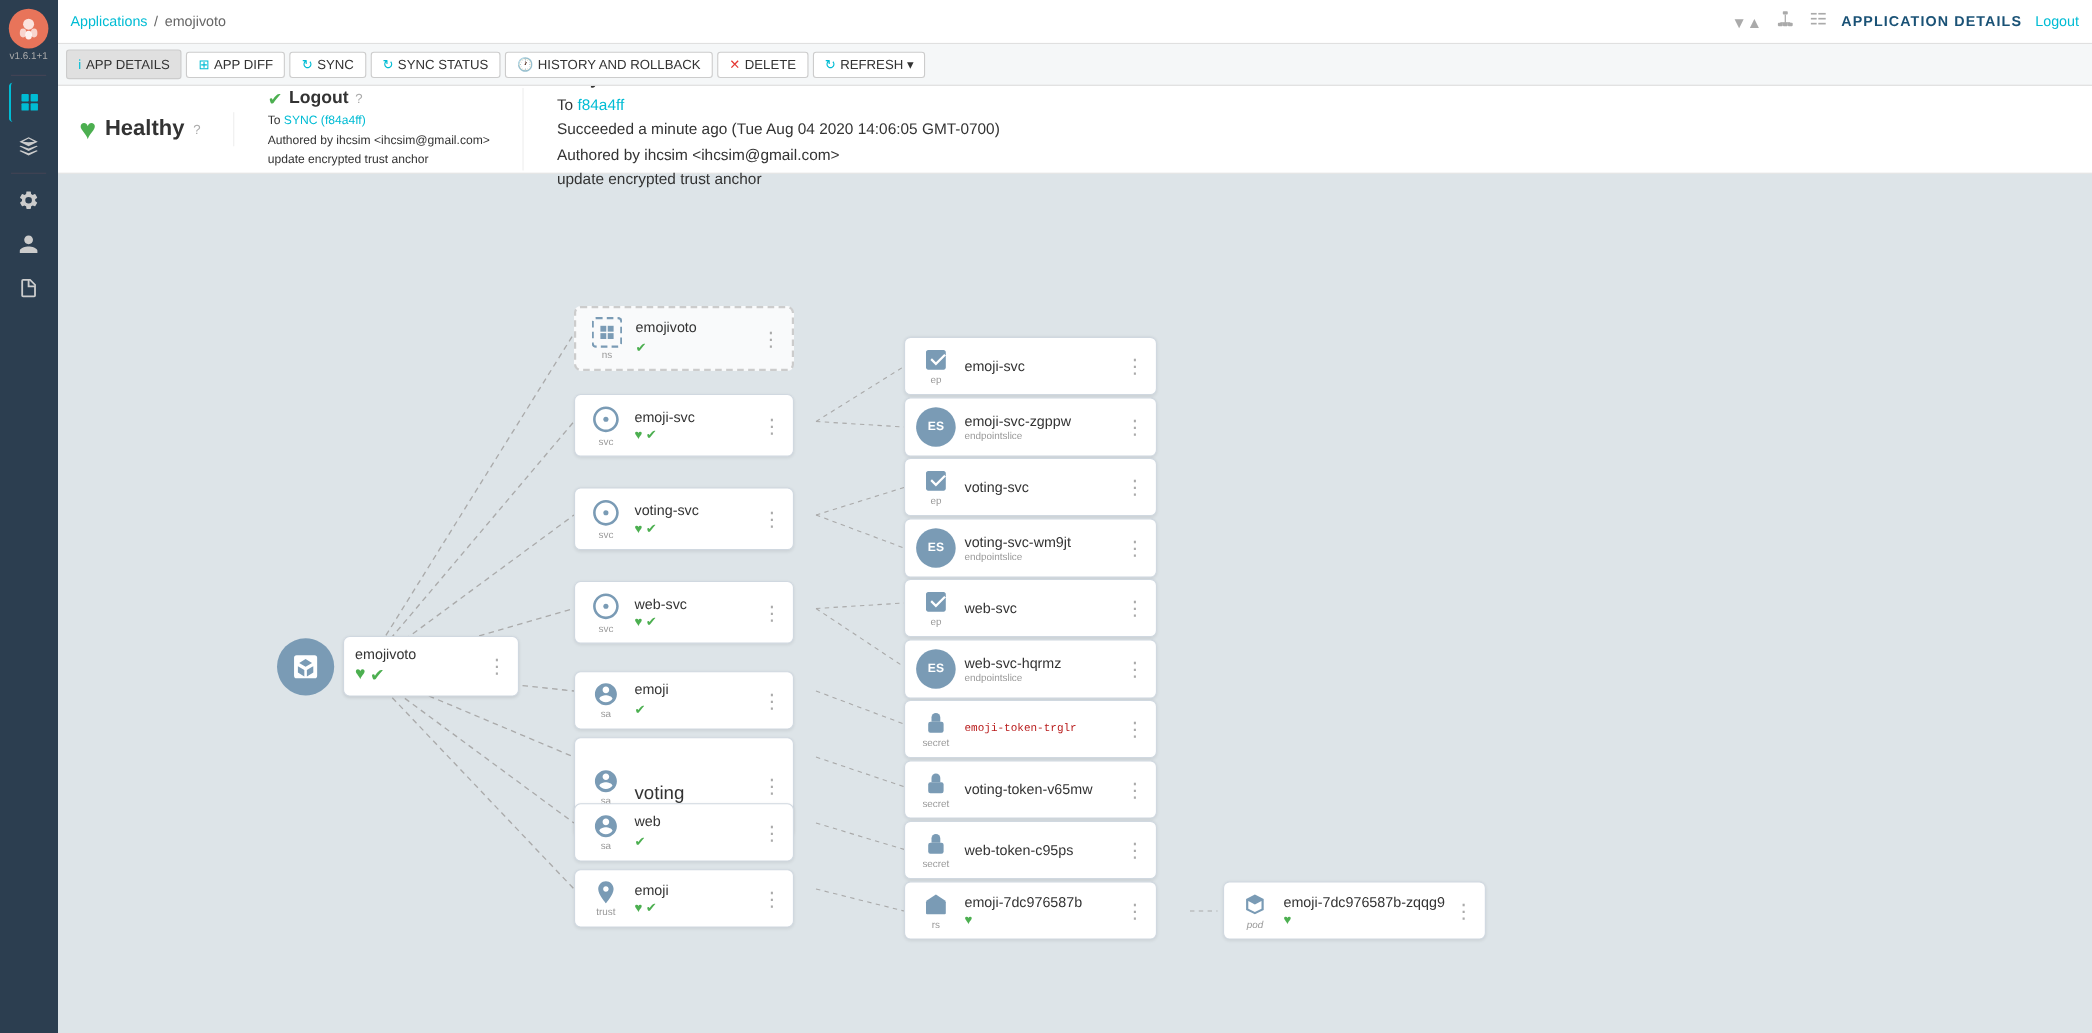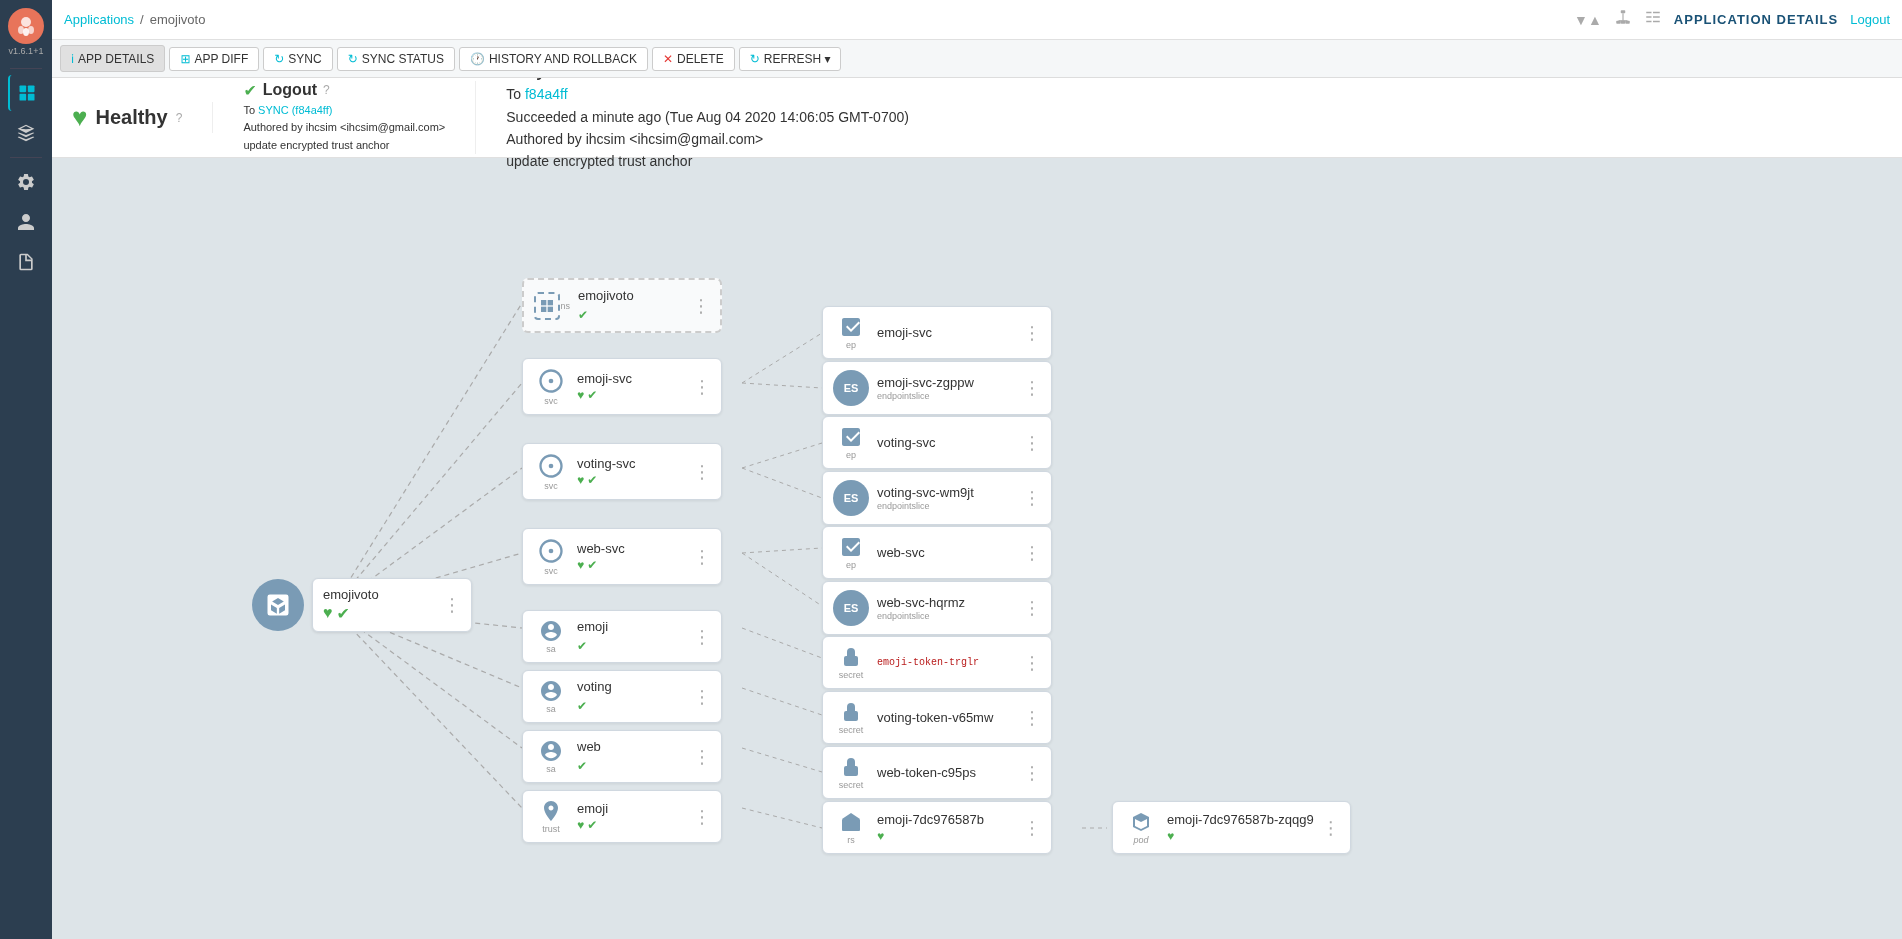--- a/index.html
+++ b/index.html
@@ -224,21 +224,21 @@
           <div style="display:flex;gap:4px;margin-top:2px;">
             <span style="color:#4caf50;">♥</span>
             <span style="color:#4caf50;">✔</span>
           </div>
         </div>
         <span style="color:#aaa;cursor:pointer;font-size:18px;">⋮</span>
       </div>
     </div>
 
     <div style="position:absolute;left:470px;top:120px;background:#f9fafb;border:2px dashed #ccc;border-radius:6px;padding:8px 10px;min-width:200px;display:flex;align-items:center;gap:8px;">
-      <div style="display:flex;flex-direction:row;align-items:center;width:36px;">
+      <div style="display:flex;flex-direction:column;align-items:center;width:36px;">
         <div style="width:28px;height:28px;border:2px dashed #7a9bb5;border-radius:4px;display:flex;align-items:center;justify-content:center;">
           <svg width="16" height="16" viewBox="0 0 24 24" fill="#7a9bb5">
               <rect x="3" y="3" width="8" height="8"></rect>
               <rect x="13" y="3" width="8" height="8"></rect>
               <rect x="3" y="13" width="8" height="8"></rect>
               <rect x="13" y="13" width="8" height="8"></rect>
             </svg>
         </div>
         <span style="font-size:9px;color:#999;margin-top:1px;">ns</span>
       </div>
@@ -323,21 +323,21 @@
     </div>
 
     <div style="position:absolute;left:470px;top:512px;background:#fff;border:1px solid #d0d8e0;border-radius:6px;padding:8px 10px;min-width:200px;display:flex;align-items:center;gap:8px;box-shadow:0 1px 3px rgba(0,0,0,0.08);">
       <div style="display:flex;flex-direction:column;align-items:center;width:36px;">
         <svg width="24" height="24" viewBox="0 0 24 24" fill="#7a9bb5">
             <path d="M12 2C6.5 2 2 6.5 2 12s4.5 10 10 10 10-4.5 10-10S17.5 2 12 2zm0 3c1.7 0 3 1.3 3 3s-1.3 3-3 3-3-1.3-3-3 1.3-3 3-3zm0 14.2c-2.5 0-4.7-1.3-6-3.2.2-2 4-3.1 6-3.1s5.8 1.1 6 3.1c-1.3 1.9-3.5 3.2-6 3.2z"></path>
           </svg>
         <span style="font-size:9px;color:#999;margin-top:1px;">sa</span>
       </div>
       <div style="flex:1;">
-        <div style="font-size:13px;font-weight:500;color:#333;">voting</div>
+        <div style="font-size:17px;font-weight:500;color:#333;margin-top:32px;">voting</div>
         <div style="margin-top:2px;">
           <span style="color:#4caf50;font-size:12px;">✔</span>
         </div>
       </div>
       <span style="color:#aaa;cursor:pointer;font-size:18px;">⋮</span>
     </div>
 
     <div style="position:absolute;left:470px;top:572px;background:#fff;border:1px solid #d0d8e0;border-radius:6px;padding:8px 10px;min-width:200px;display:flex;align-items:center;gap:8px;box-shadow:0 1px 3px rgba(0,0,0,0.08);">
       <div style="display:flex;flex-direction:column;align-items:center;width:36px;">
         <svg width="24" height="24" viewBox="0 0 24 24" fill="#7a9bb5">

